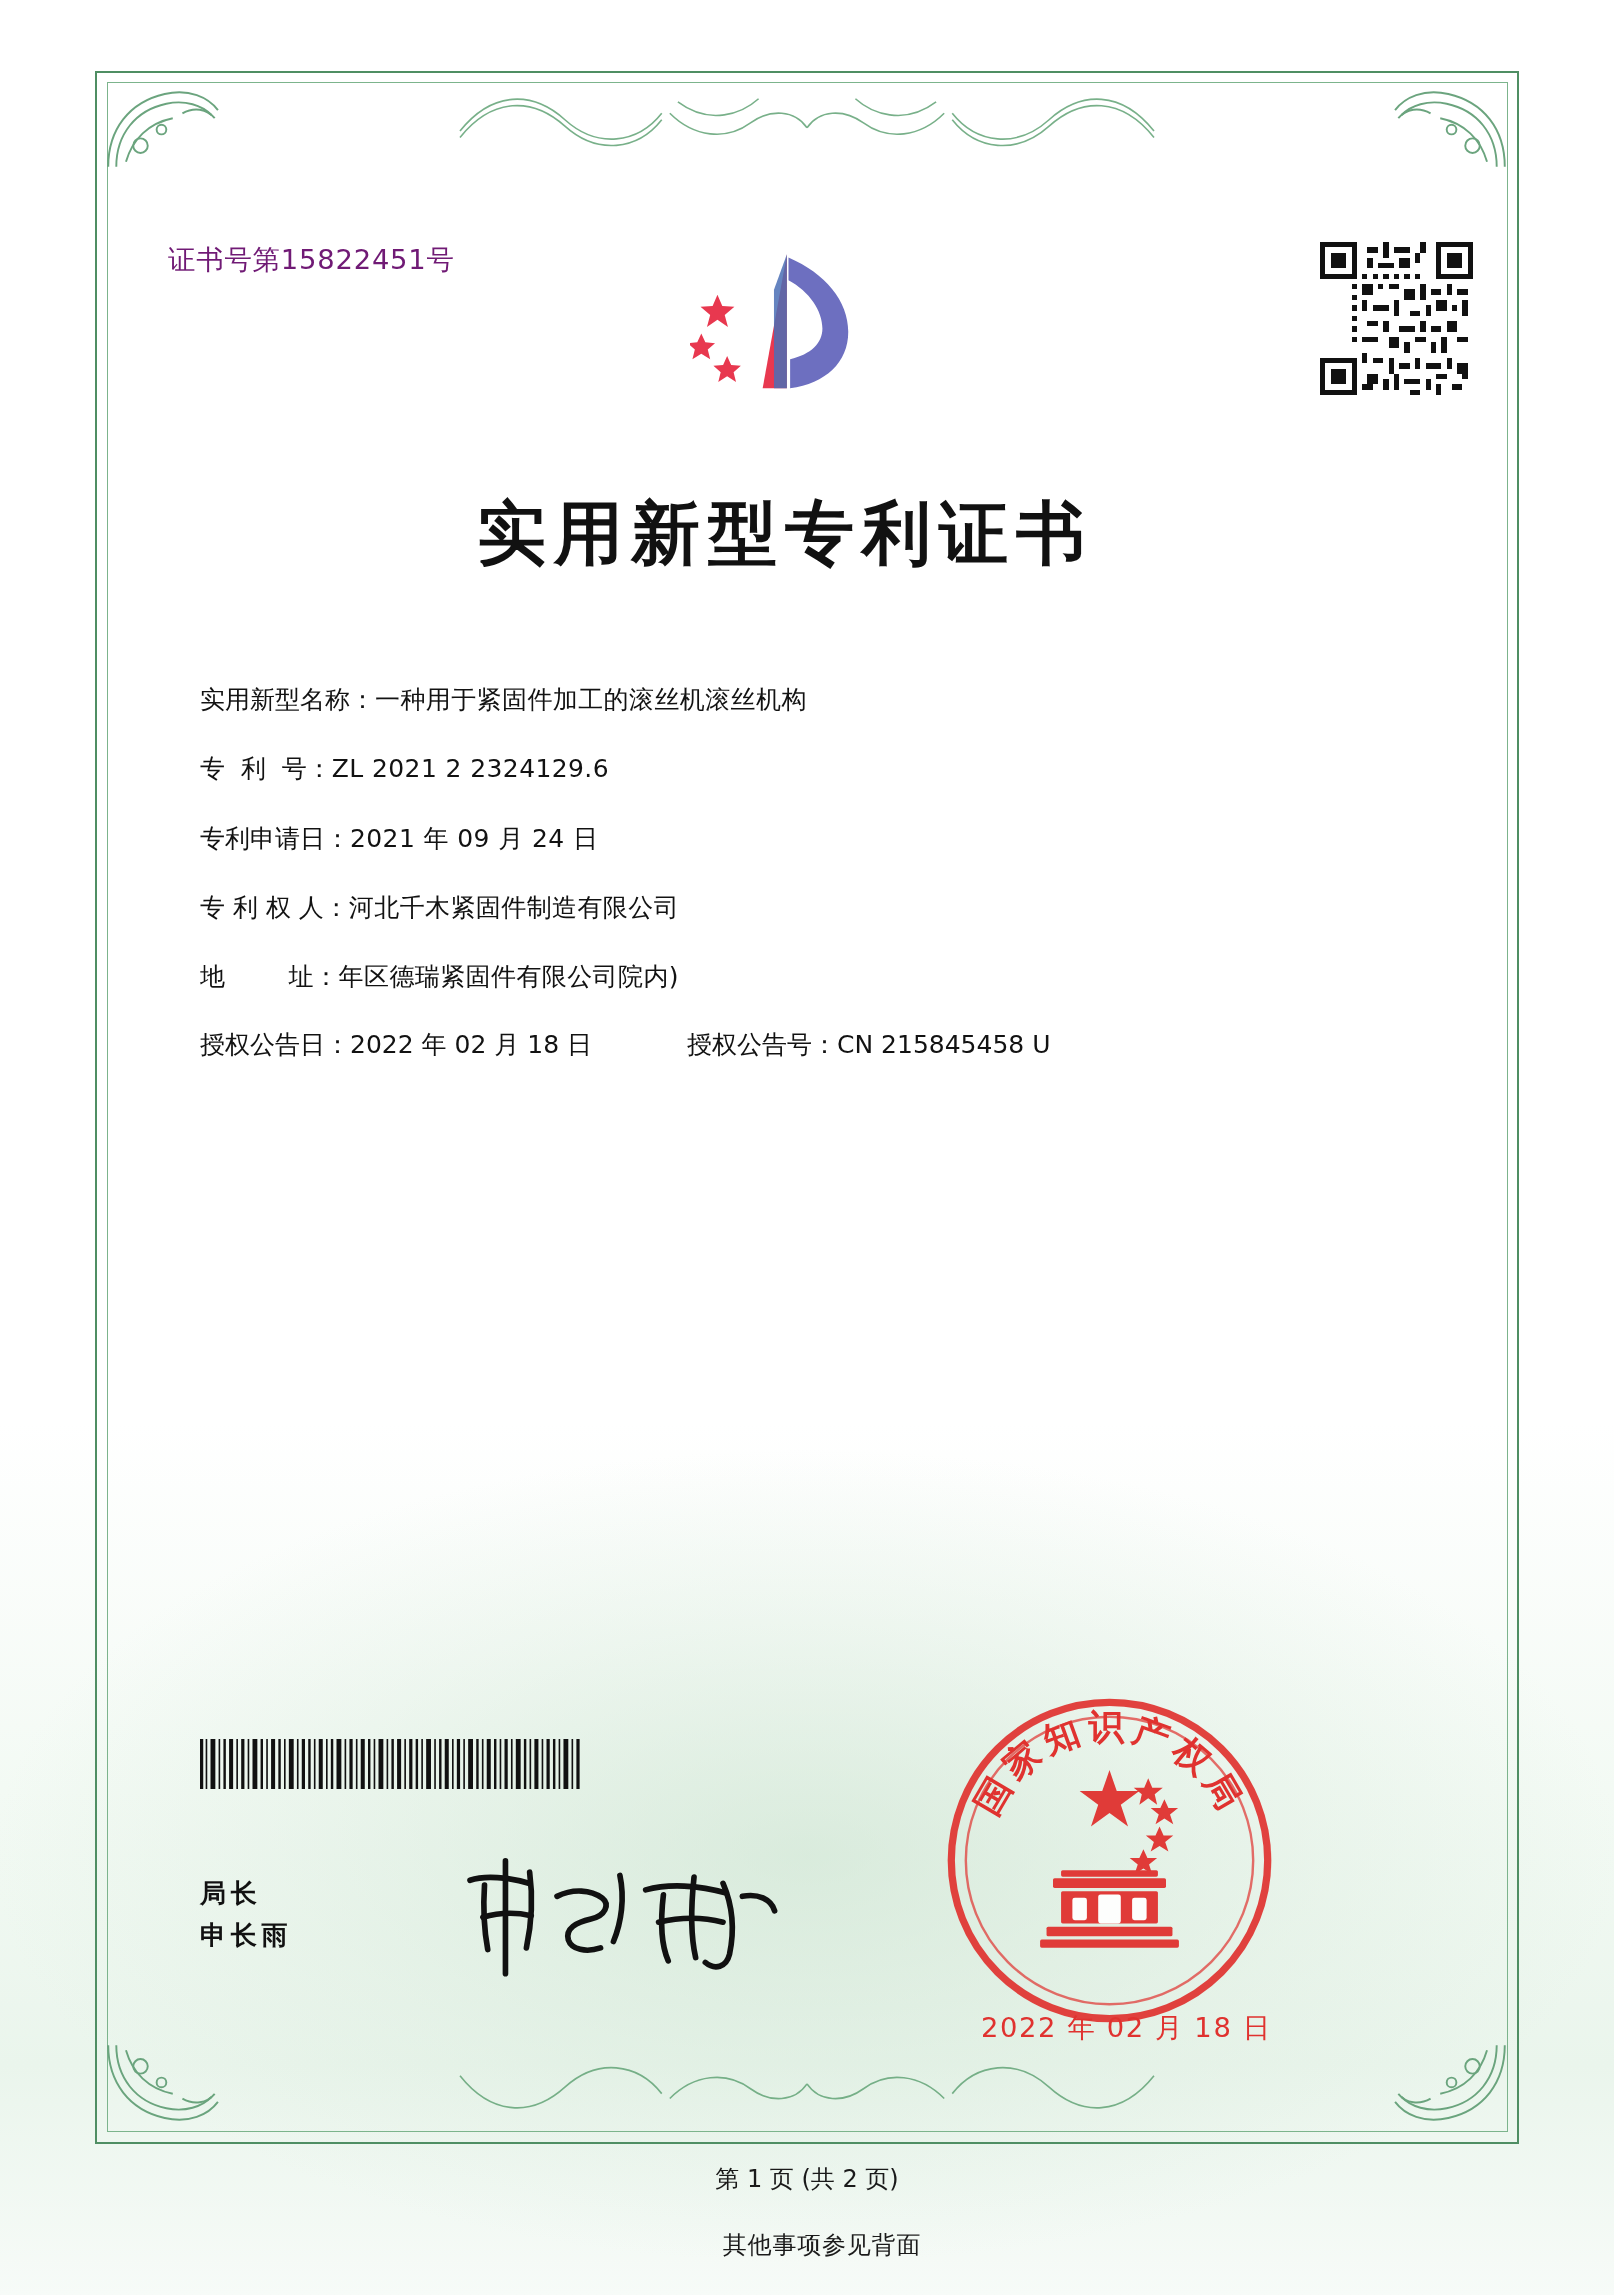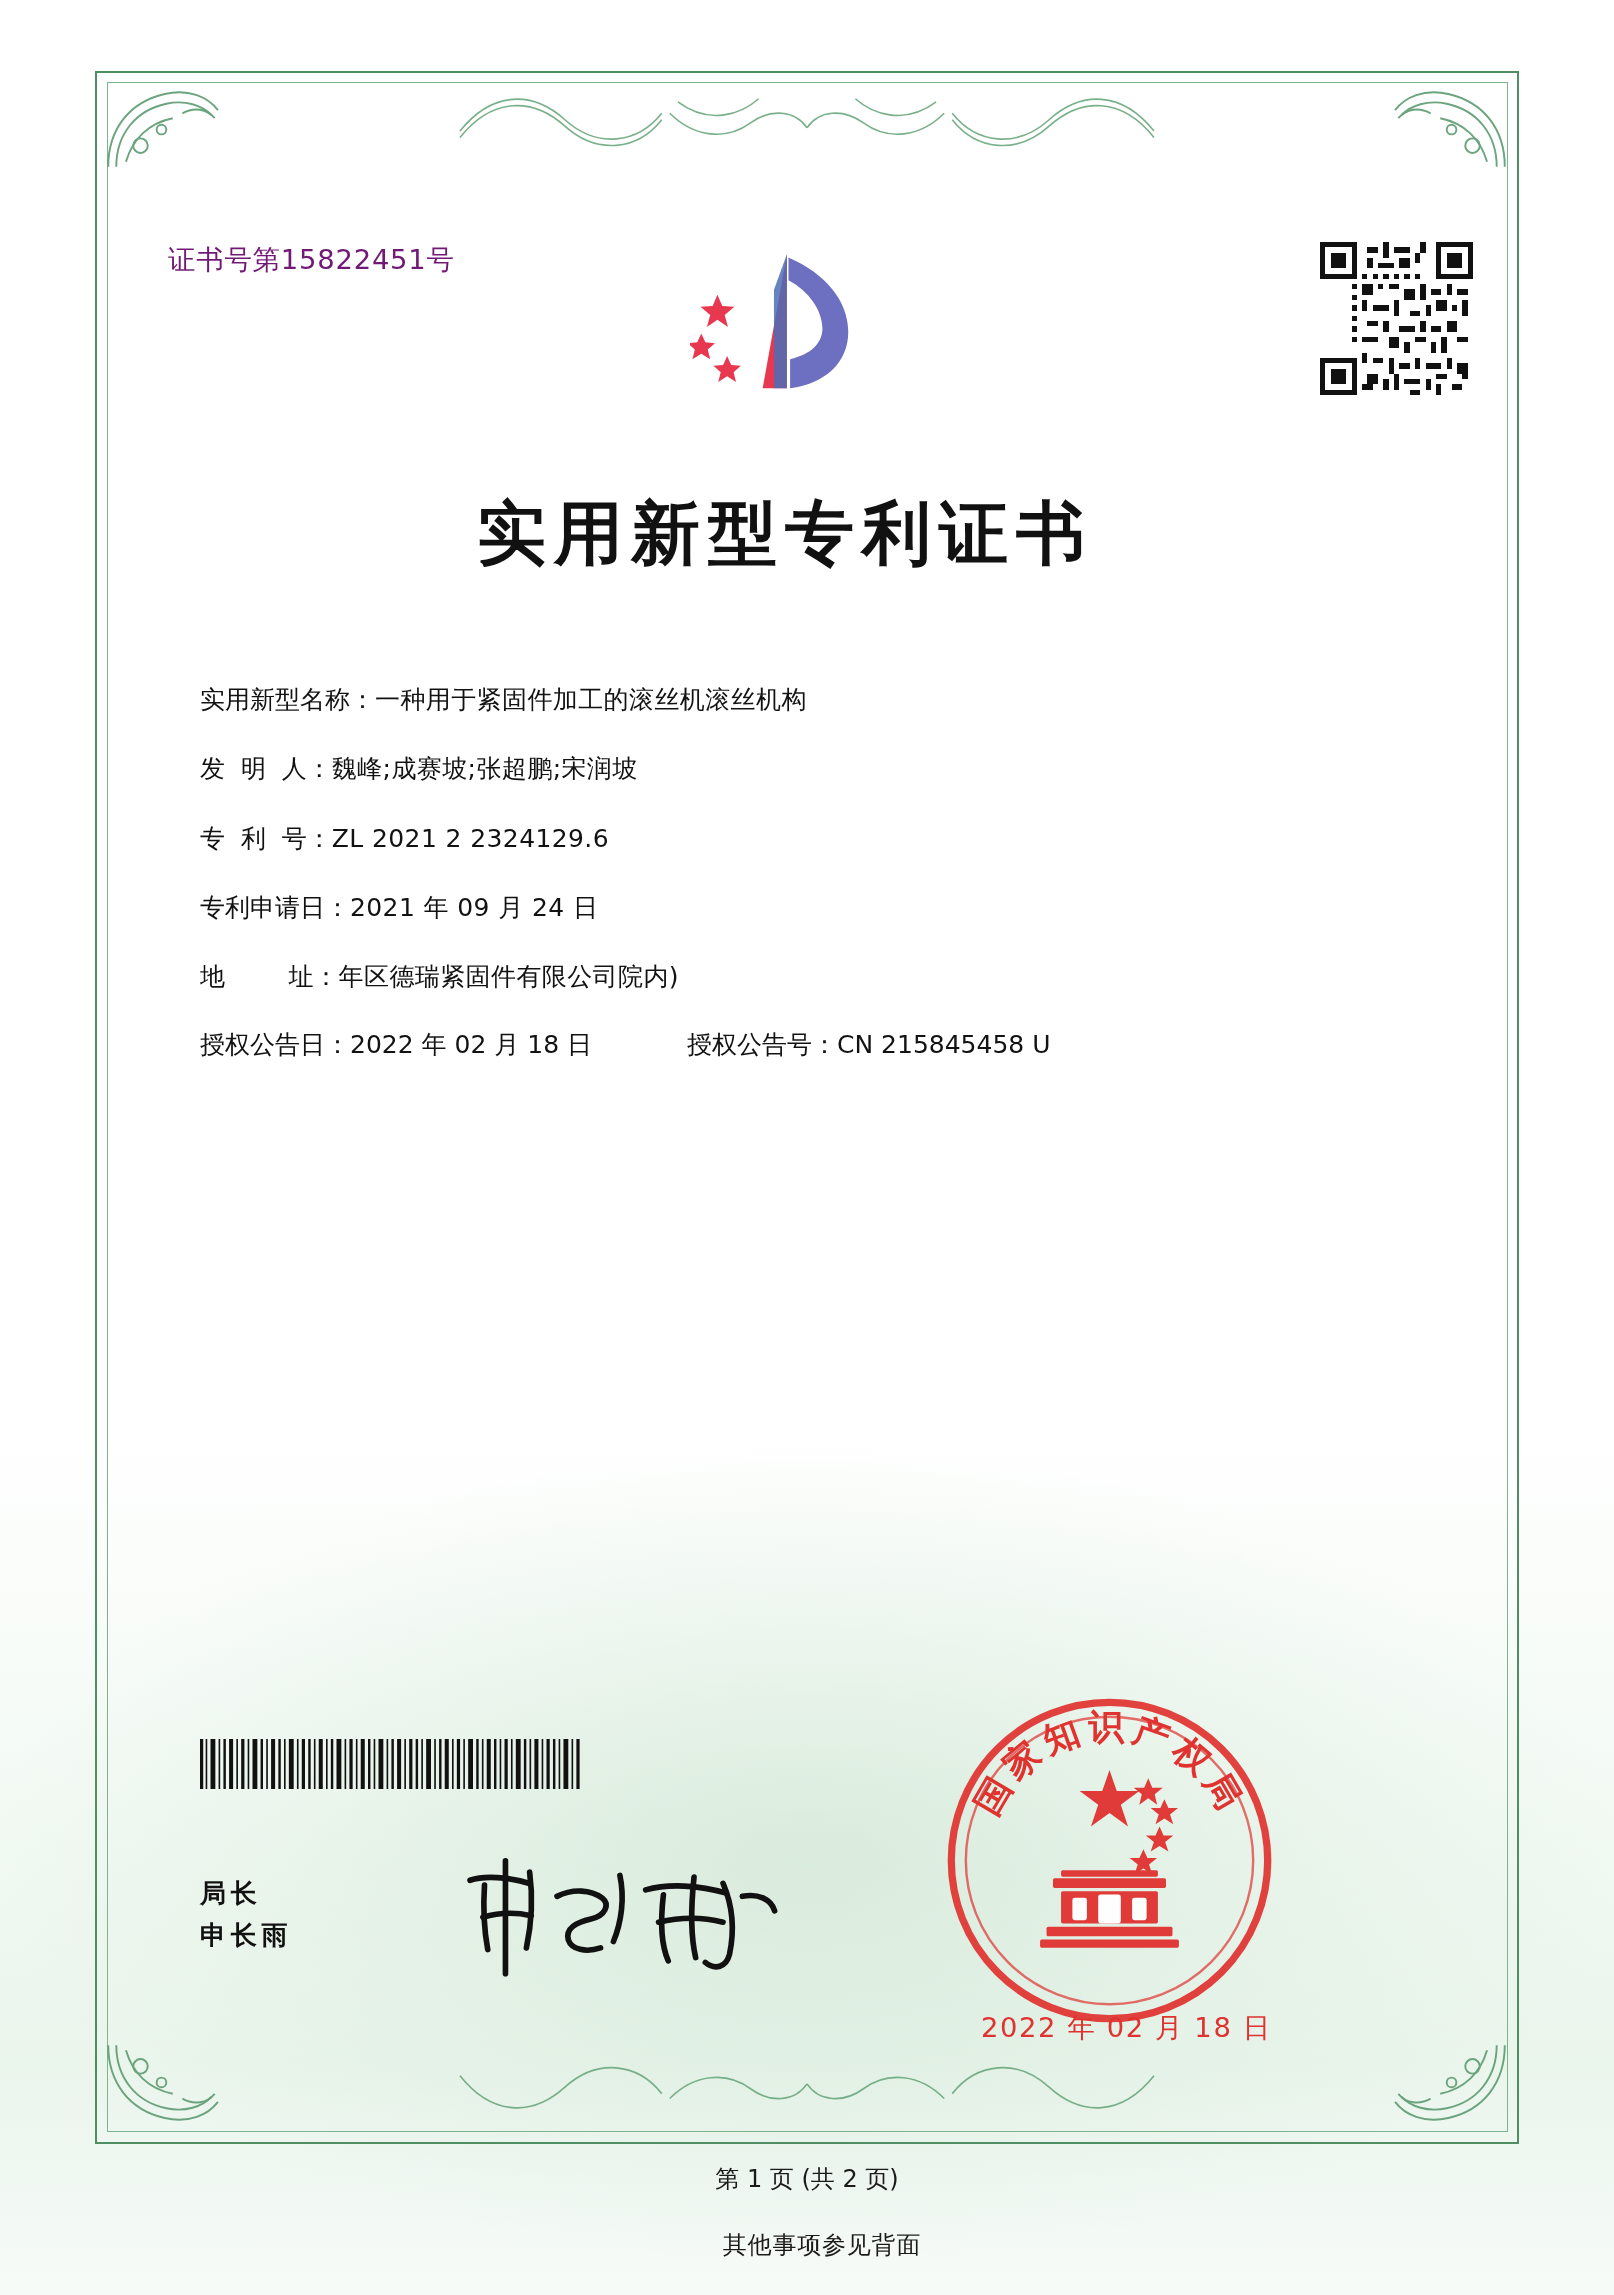--- a/index.html
+++ b/index.html
@@ -441,35 +441,35 @@
 
   <div class="title">实用新型专利证书</div>
 
   <div class="fields">
 
     <div class="field-row">
       <span class="f-label">实用新型名称：</span>
       <span class="f-value">一种用于紧固件加工的滚丝机滚丝机构</span>
     </div>
 
-    <div class="field-row">
-      <span class="f-label">发  明  人：</span>
-      <span class="f-value">魏峰;成赛坡;张超鹏;宋润坡</span>
-    </div>
 
     <div class="field-row">
       <span class="f-label">专  利  号：</span>
       <span class="f-value">ZL 2021 2 2324129.6</span>
     </div>
 
     <div class="field-row">
       <span class="f-label">专利申请日：</span>
       <span class="f-value">2021 年 09 月 24 日</span>
     </div>
 
+    <div class="field-row">
+      <span class="f-label">专 利 权 人：</span>
+      <span class="f-value">河北千木紧固件制造有限公司</span>
+    </div>
 
     <div class="field-row">
       <span class="f-label">地        址：</span>
       <span class="f-value">
         <span class="cont">年区德瑞紧固件有限公司院内)</span>
       </span>
     </div>
 
     <div class="row-award">
       <span>授权公告日：</span>

